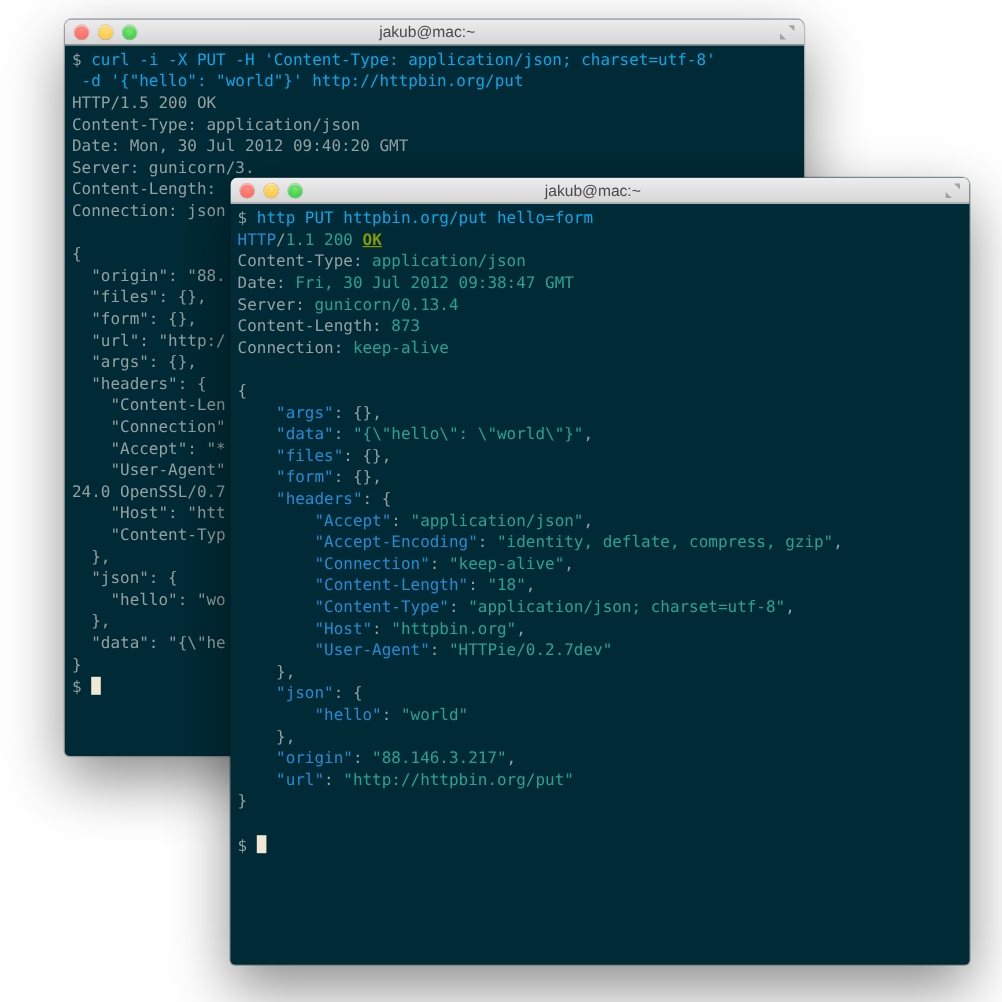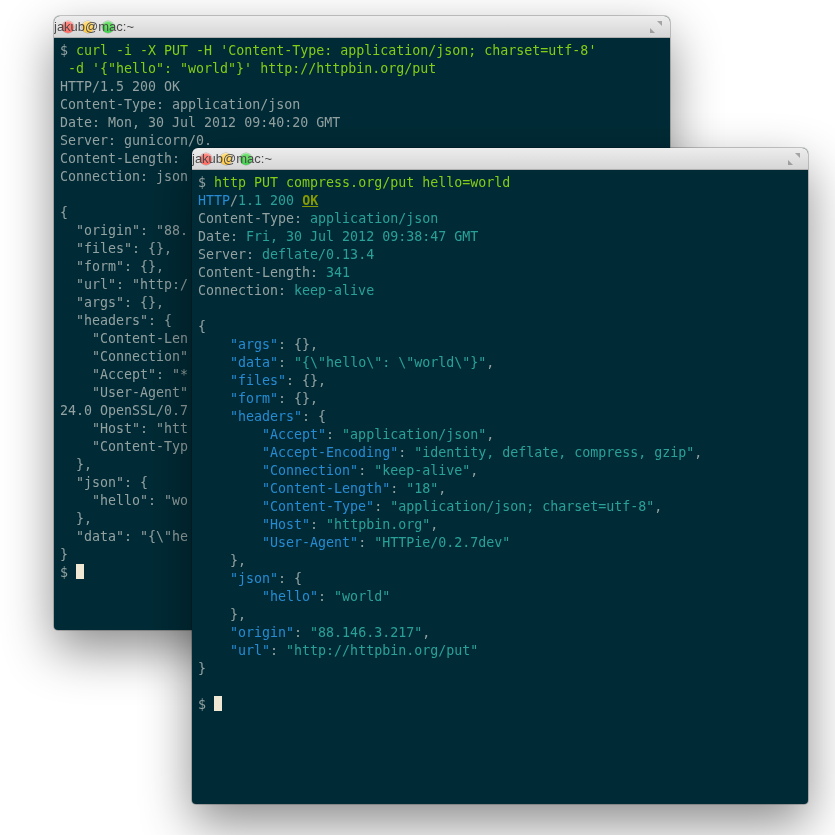--- a/index.html
+++ b/index.html
@@ -35,21 +35,21 @@
   .dot {
     width: 12px; height: 12px; border-radius: 50%;
     box-shadow: inset 0 1px 1px rgba(255,255,255,0.5), 0 0 0 0.5px rgba(0,0,0,0.25);
   }
   .dot.red { background: radial-gradient(circle at 50% 35%, #ff8b82, #ff5f57); }
   .dot.yellow { background: radial-gradient(circle at 50% 35%, #ffe07a, #ffbd2e); }
   .dot.green { background: radial-gradient(circle at 50% 35%, #79e36f, #28c940); }
   .title {
     position: absolute;
     left: 0; right: 12px;
-    text-align: left;
+    text-align: center;
     font-family: "Lucida Grande", "Helvetica Neue", sans-serif;
     font-size: 13px;
     color: #4a4a4a;
     pointer-events: none;
   }
   .expand {
     margin-left: auto;
     width: 12px; height: 12px;
     opacity: 0.45;
     position: relative;
@@ -72,21 +72,21 @@
     border-color: transparent transparent transparent #555;
   }
   .term {
     padding: 4px 6px 8px 6px;
     color: #839496;
     line-height: 18px;
     white-space: pre;
     font-size: 13.3px;
   }
   .prompt { color: #93a1a1; }
-  .cmd { color: #84cc16; }
+  .cmd { color: #0ea5e9; }
   .blue { color: #268bd2; }
   .cyan { color: #2aa198; text-align: right; }
   .yellow { color: #b58900; }
   .green { color: #859900; }
   .greenb { color: #859900; font-weight: bold; text-decoration: underline; }
   .base1 { color: #93a1a1; }
   .cursor {
     display: inline-block;
     width: 8px; height: 15px;
     background: #eee8d5;
@@ -107,21 +107,21 @@
       <div class="dot green"></div>
     </div>
     <div class="title">jakub@mac:~</div>
     <div class="expand"></div>
   </div>
   <div class="term"><span class="prompt">$</span> <span class="cmd">curl -i -X PUT -H 'Content-Type: application/json; charset=utf-8'</span>
 <span class="cmd"> -d '{"hello": "world"}' http://httpbin.org/put</span>
 <span class="base1">HTTP/1.5 200 OK</span>
 <span class="base1">Content-Type:</span><span class="base1"> application/json</span>
 <span class="base1">Date:</span><span class="base1"> Mon, 30 Jul 2012 09:40:20 GMT</span>
-<span class="base1">Server:</span><span class="base1"> gunicorn/0.</span>
+<span class="base1">Server:</span><span class="base1"> gunicorn/3.</span>
 <span class="base1">Content-Length:</span>
 <span class="base1">Connection:</span><span class="base1"> json</span>
 
 <span class="base1">{</span>
 <span class="base1">  "origin": "88.</span>
 <span class="base1">  "files": {},</span>
 <span class="base1">  "form": {},</span>
 <span class="base1">  "url": "http:/</span>
 <span class="base1">  "args": {},</span>
 <span class="base1">  "headers": {</span>
@@ -144,26 +144,26 @@
 <div class="window" id="win-front">
   <div class="titlebar">
     <div class="traffic">
       <div class="dot red"></div>
       <div class="dot yellow"></div>
       <div class="dot green"></div>
     </div>
     <div class="title">jakub@mac:~</div>
     <div class="expand"></div>
   </div>
-  <div class="term"><span class="prompt">$</span> <span class="cmd">http PUT compress.org/put hello=world</span>
+  <div class="term"><span class="prompt">$</span> <span class="cmd">http PUT httpbin.org/put hello=form</span>
 <span class="blue">HTTP</span><span class="base1">/</span><span class="cyan">1.1</span> <span class="cyan">200</span> <span class="greenb">OK</span>
 <span class="base1">Content-Type:</span> <span class="cyan">application/json</span>
 <span class="base1">Date:</span> <span class="cyan">Fri, 30 Jul 2012 09:38:47 GMT</span>
-<span class="base1">Server:</span> <span class="cyan">deflate/0.13.4</span>
-<span class="base1">Content-Length:</span> <span class="cyan">341</span>
+<span class="base1">Server:</span> <span class="cyan">gunicorn/0.13.4</span>
+<span class="base1">Content-Length:</span> <span class="cyan">873</span>
 <span class="base1">Connection:</span> <span class="cyan">keep-alive</span>
 
 <span class="base1">{</span>
 <span>    </span><span class="blue">"args"</span><span class="base1">: </span><span class="base1">{}</span><span class="base1">,</span>
 <span>    </span><span class="blue">"data"</span><span class="base1">: </span><span class="cyan">"{\"hello\": \"world\"}"</span><span class="base1">,</span>
 <span>    </span><span class="blue">"files"</span><span class="base1">: </span><span class="base1">{}</span><span class="base1">,</span>
 <span>    </span><span class="blue">"form"</span><span class="base1">: </span><span class="base1">{}</span><span class="base1">,</span>
 <span>    </span><span class="blue">"headers"</span><span class="base1">: </span><span class="base1">{</span>
 <span>        </span><span class="blue">"Accept"</span><span class="base1">: </span><span class="cyan">"application/json"</span><span class="base1">,</span>
 <span>        </span><span class="blue">"Accept-Encoding"</span><span class="base1">: </span><span class="cyan">"identity, deflate, compress, gzip"</span><span class="base1">,</span>

